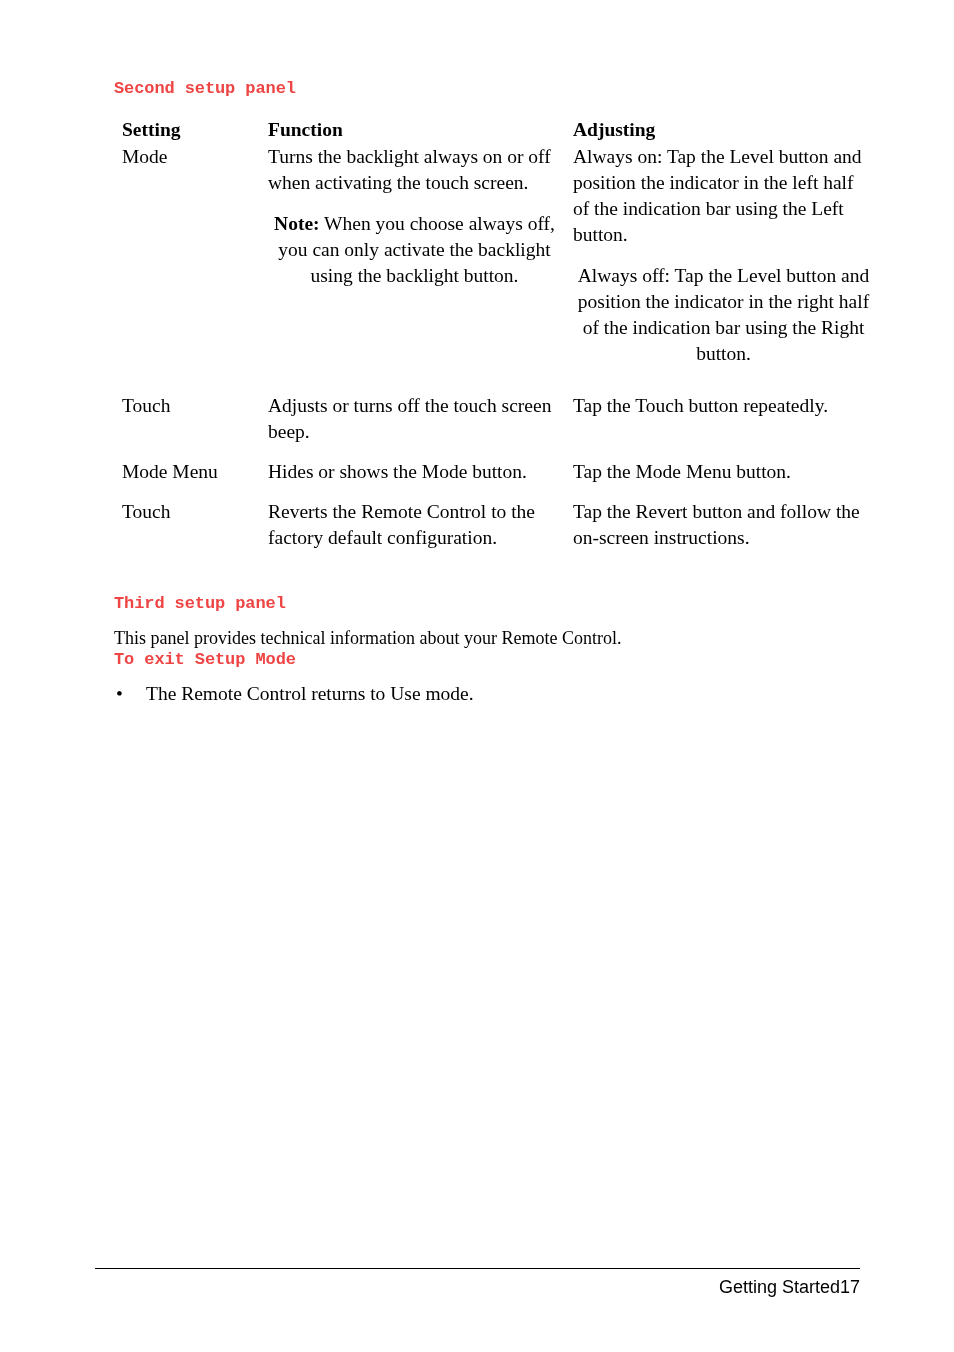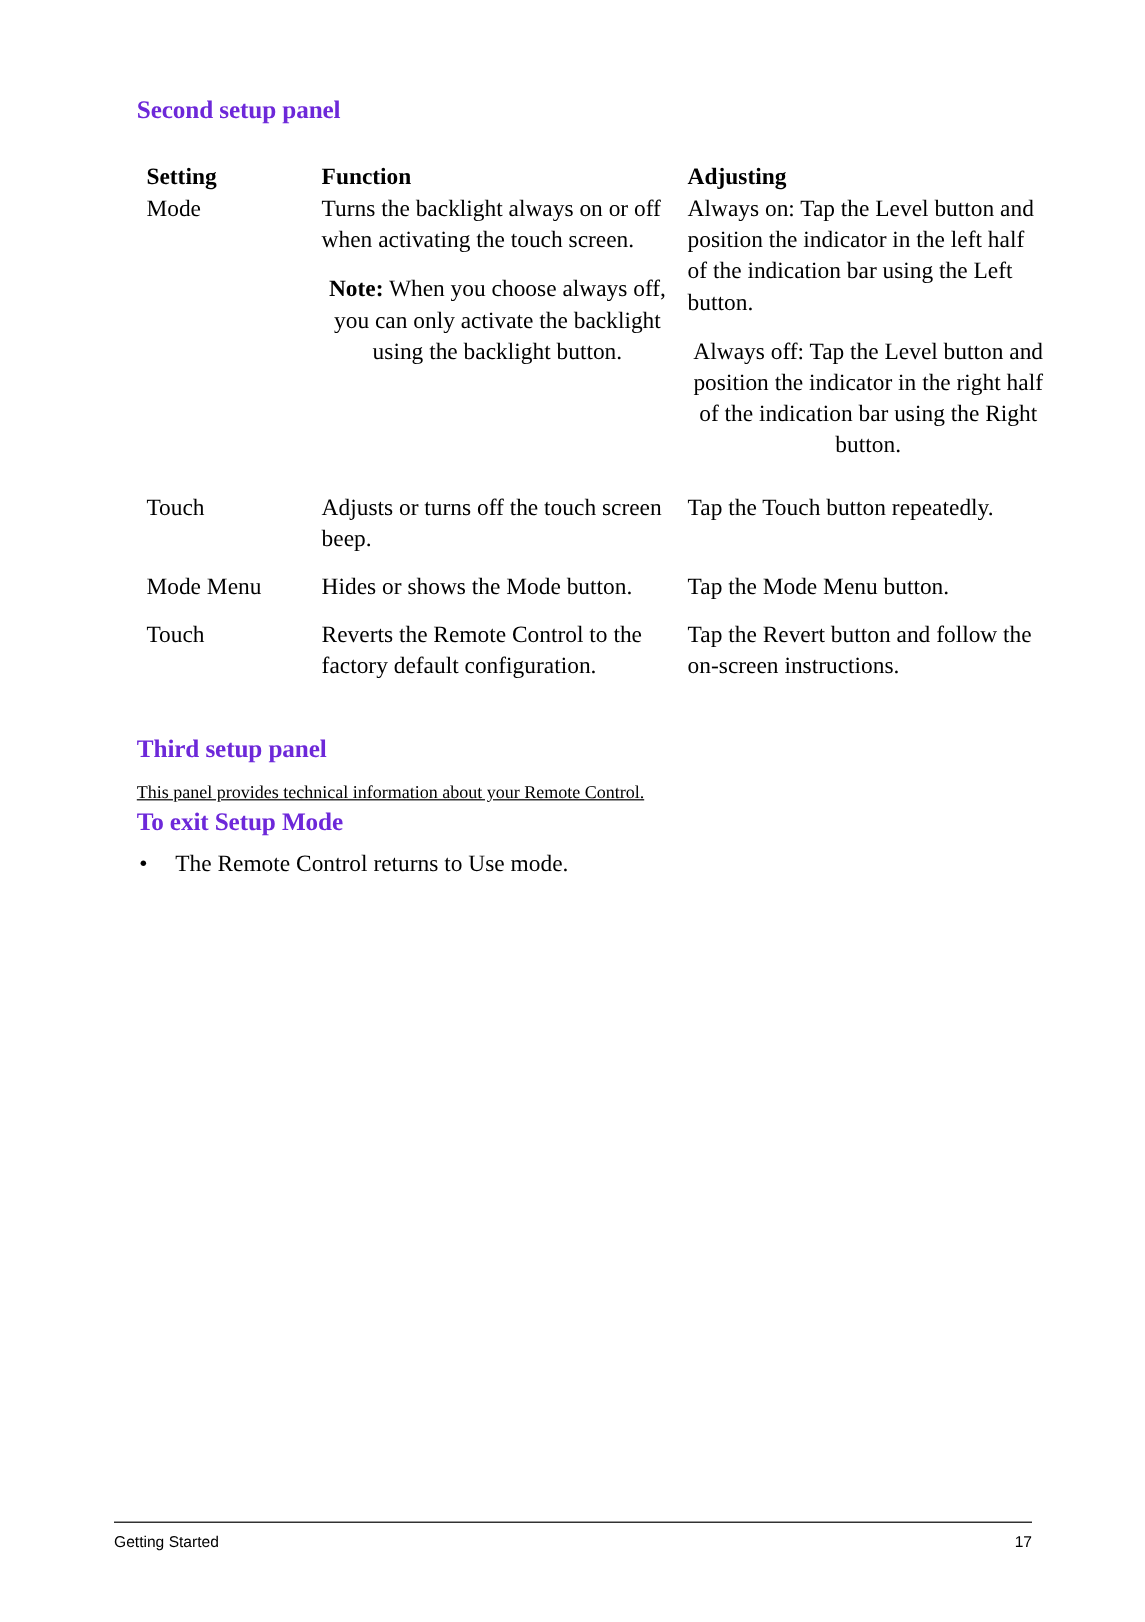--- a/index.html
+++ b/index.html
@@ -18,40 +18,40 @@
   .page {
     position: absolute;
     left: 0; top: 0;
     width: 954px;
     height: 1352px;
     overflow: hidden;
   }
 
   
   .section-heading {
-    font-family: Liberation Serif, serif;
+    font-family: Liberation Mono, monospace;
     font-weight: bold;
-    font-size: 21px;
+    font-size: 17px;
     letter-spacing: -0.1px;
-    color: #6d28d9;
+    color: #ef4444;
     margin: 0;
     line-height: 1.1;
   }
 
   
   .content {
     position: absolute;
     left: 114px;
     top: 80px;
     width: 760px;
   }
 
   
   .setup-table {
-    margin-top: 32px;
+    margin-top: 18px;
     margin-left: 8px;
     width: 752px;
     border-collapse: collapse;
   }
   .setup-table col.c-setting { width: 146px; }
   .setup-table col.c-function { width: 305px; }
   .setup-table col.c-adjusting { width: 301px; }
 
   .setup-table th,
   .setup-table td {
@@ -73,24 +73,23 @@
   }
   .setup-table td.col-adjusting { padding-right: 0; }
   .setup-table tr.row-level td { padding-bottom: 26px; }
 
   .cell-para { margin: 0; }
   .cell-para + .cell-para { margin-top: 15px; text-align: center; }
   .lead { font-weight: bold; }
 
   
   .body-text {
-    font-size: 15px;
+    font-size: 18px;
     line-height: 26px;
     margin: 0;
-    text-decoration: underline;
   }
   .gap-before-third { margin-top: 30px; }
   .after-heading { margin-top: 12px; }
   .gap-before-exit { }
 
   
   .bullet-list {
     list-style: none;
     margin: 11px 0 0 0;
     padding: 0;
@@ -118,24 +117,24 @@
     width: 765px;
   }
   .footer-rule {
     width: 100%;
     height: 1px;
     background: #000;
     margin: 0 0 8px 0;
   }
   .footer-row {
     display: flex;
-    justify-content: space-between;
+    justify-content: flex-end;
     align-items: baseline;
     font-family: "Liberation Sans", "DejaVu Sans", sans-serif;
-    font-size: 13px;
+    font-size: 18px;
     color: #000;
   }
 </style>
 </head>
 <body>
 
 <div class="page">
 
   <div class="content">
 

